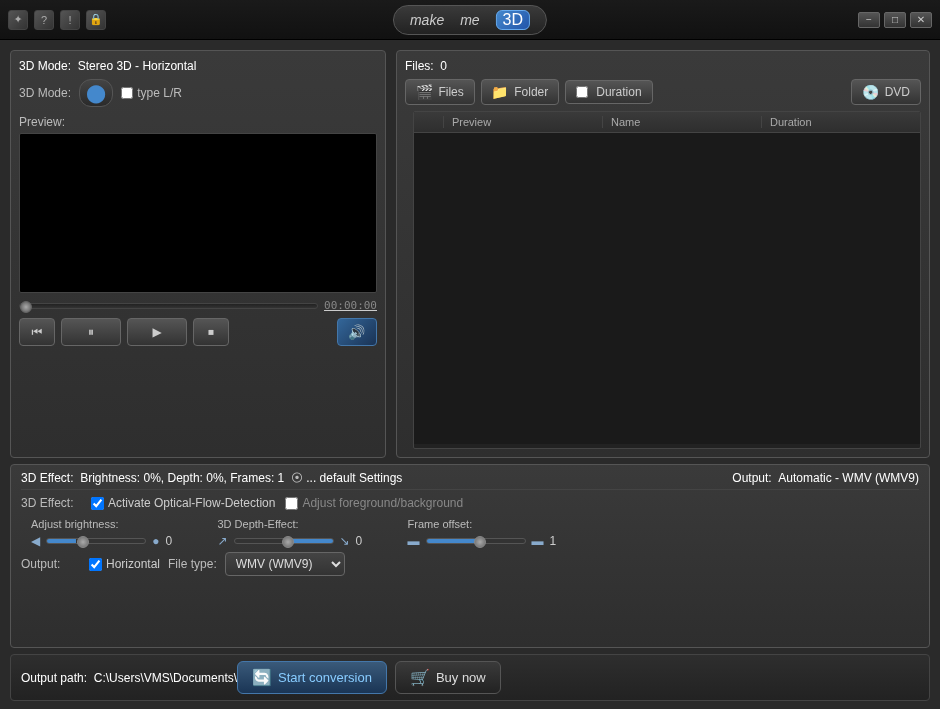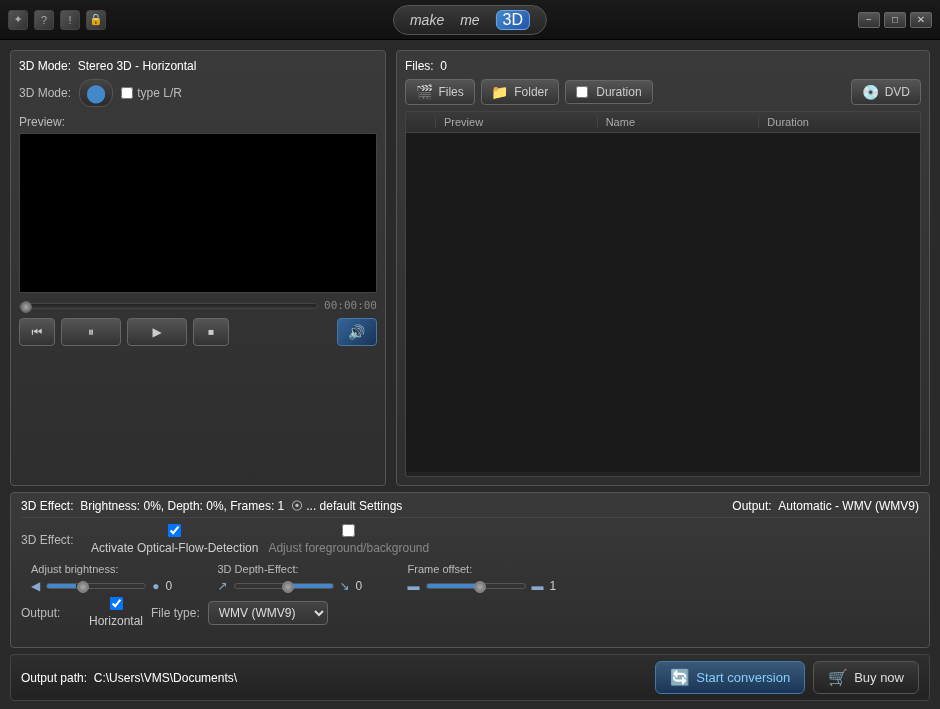--- a/index.html
+++ b/index.html
@@ -147,21 +147,21 @@
       width: 100%;
       height: 160px;
       background: #000;
       border: 1px solid #444;
       border-radius: 2px;
       margin-bottom: 6px;
     }
 
     
     .seekbar-container {
-      display: flex; align-items: center; gap: 6px; margin-bottom: 6px;
+      display: flex; align-items: center; gap: 6px; margin-bottom: 6px; text-decoration: underline;
     }
     .seekbar {
       flex: 1; height: 6px;
       background: linear-gradient(to bottom, #222, #333);
       border: 1px solid #444;
       border-radius: 3px;
       position: relative;
     }
     .seekbar-thumb {
       width: 12px; height: 12px;
@@ -217,20 +217,21 @@
     }
     .file-btn .icon { font-size: 14px; }
     .subfolder-cb { width: 12px; height: 12px; margin-right: 3px; }
 
     .files-table {
       flex: 1;
       background: #222;
       border: 1px solid #444;
       border-radius: 2px;
       overflow: hidden;
+      margin-left: 8px;
     }
     .table-header {
       display: flex;
       background: linear-gradient(to bottom, #3a3a3a, #2e2e2e);
       border-bottom: 1px solid #444;
       padding: 4px 0;
     }
     .th {
       color: #aaa;
       font-size: 11px;
@@ -242,42 +243,42 @@
     .th:last-child { border-right: none; }
     .table-body { height: calc(100% - 25px); background: #1a1a1a; }
 
     
     #effect-panel {
       margin: 0 10px;
       background: linear-gradient(to bottom, #3a3a3a, #2e2e2e);
       border: 1px solid #555;
       border-radius: 4px;
       padding: 6px 10px;
-      height: 156px;
+      height: 184px;
     }
     .effect-header {
       display: flex;
       justify-content: space-between;
       align-items: center;
       margin-bottom: 6px;
       padding-bottom: 4px;
       border-bottom: 1px solid #444;
     }
     .effect-title { color: #bbb; font-size: 12px; }
     .effect-title span { color: #fff; }
     .output-info { color: #bbb; font-size: 12px; }
     .output-info span { color: #fff; }
 
     .effect-row {
       display: flex; align-items: center; gap: 10px; margin-bottom: 8px;
     }
     .effect-section-label { color: #bbb; font-size: 12px; width: 60px; flex-shrink: 0; }
 
     .checkbox-label {
-      display: flex; align-items: center; gap: 4px; color: #ccc; font-size: 12px; flex-direction: column;
+      display: flex; align-items: center; gap: 4px; color: #ccc; font-size: 12px;
     }
     .checkbox-label input { width: 13px; height: 13px; }
 
     .sliders-row {
       display: flex; gap: 36px; align-items: center;
       padding-left: 10px;
     }
     .slider-group {
       display: flex; flex-direction: column; gap: 4px;
     }
@@ -320,21 +321,20 @@
       font-size: 12px;
       padding: 3px 6px;
       cursor: pointer;
       min-width: 120px;
     }
 
     
     #status-bar {
       display: flex;
       align-items: center;
-      justify-content: space-between;
       margin: 6px 10px 8px;
       padding: 6px 10px;
       background: linear-gradient(to bottom, #2e2e2e, #222);
       border: 1px solid #444;
       border-radius: 4px;
     }
     .output-path { color: #bbb; font-size: 12px; }
     .output-path span { color: #fff; }
     .action-buttons { display: flex; gap: 8px; }
     .action-btn {

